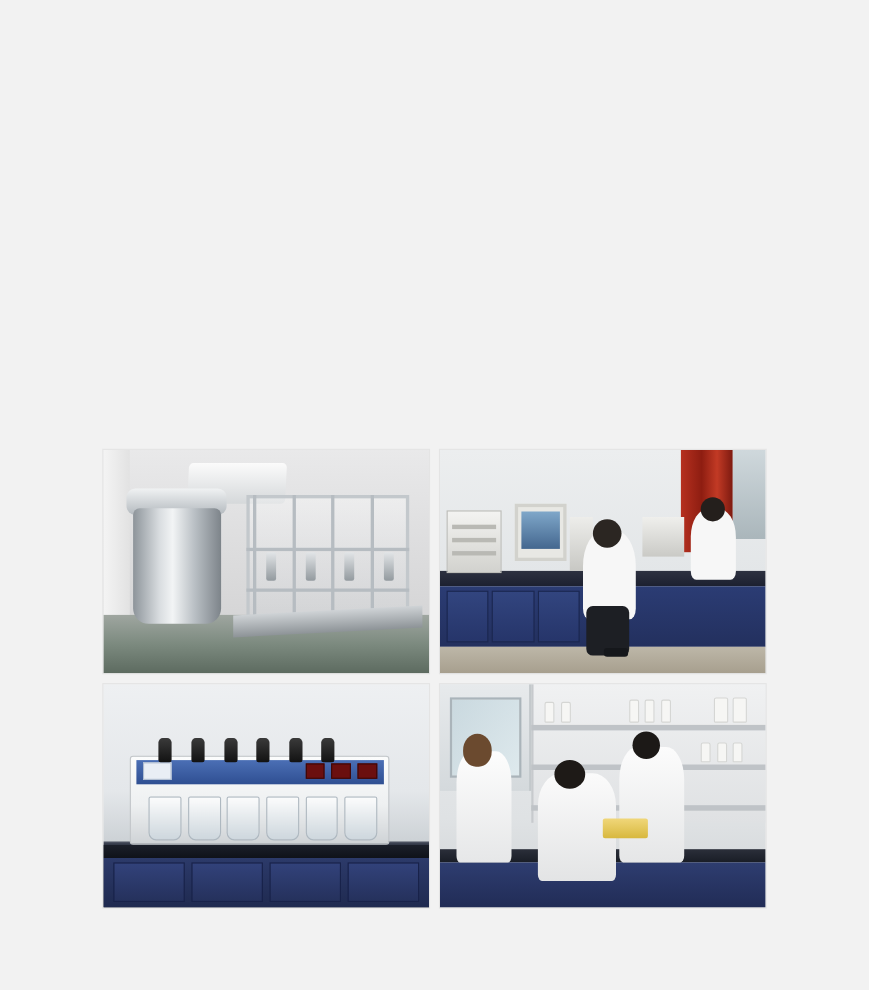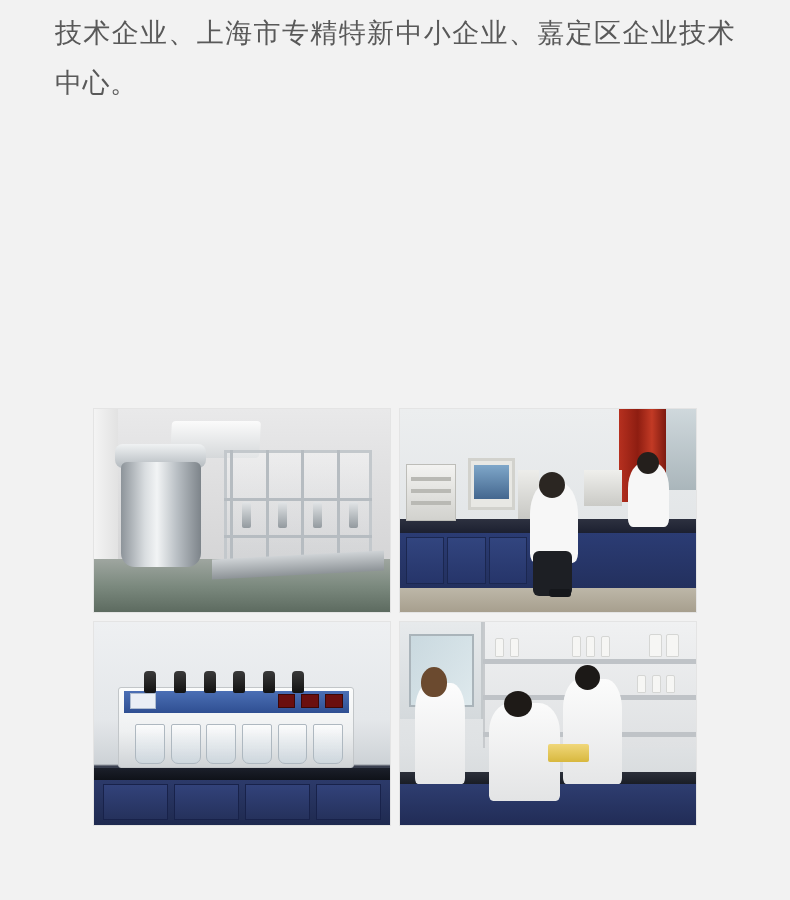--- a/index.html
+++ b/index.html
@@ -313,21 +313,20 @@
     position: absolute; left: 50%; top: 60%; width: 14%; height: 9%;
     background: linear-gradient(180deg,#f0d77a,#d8b83e); border-radius: 2px;
   }
 </style>
 </head>
 <body>
 
 <div class="page">
 
   <div class="text-block">
-    <p class="para">技术企业、上海市专精特新中小企业、嘉定区企业技术中心。</p>
   </div>
 
   <div class="gallery">
 
     <div class="photo p1">
       <div class="wallline"></div>
       <div class="floor"></div>
       <div class="hopper"></div>
       <div class="tanktop"></div>
       <div class="tank"></div>

